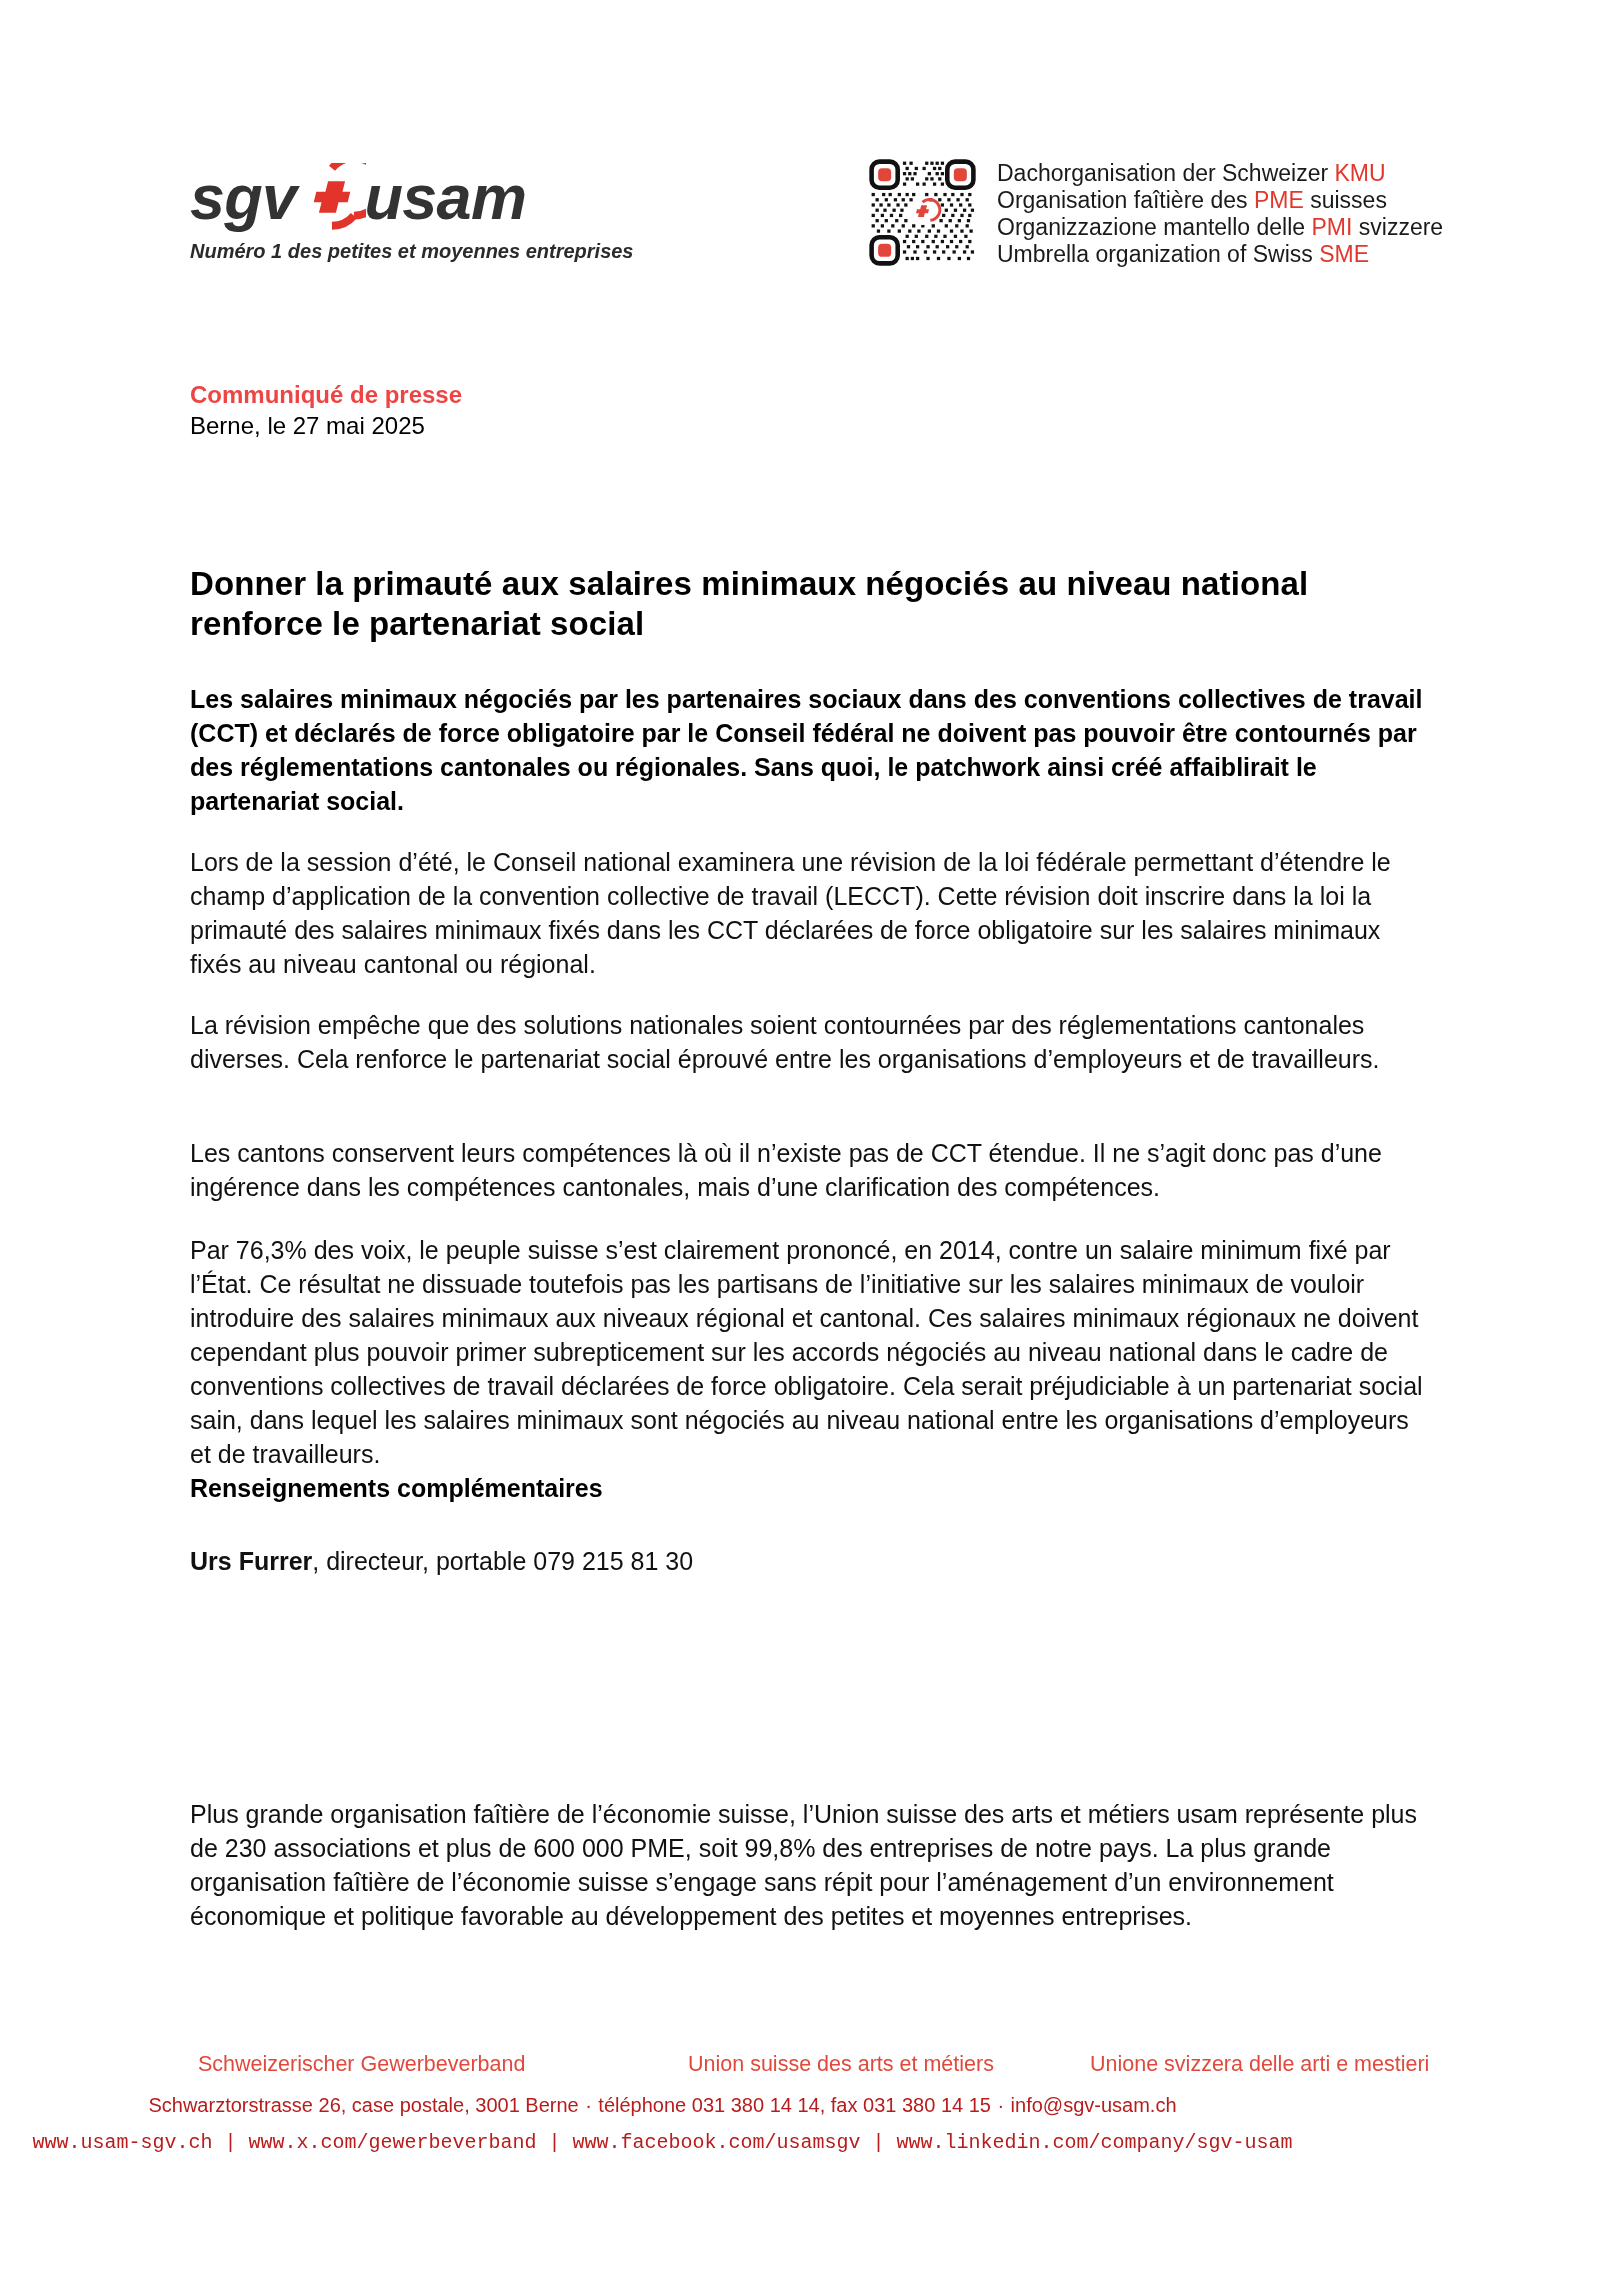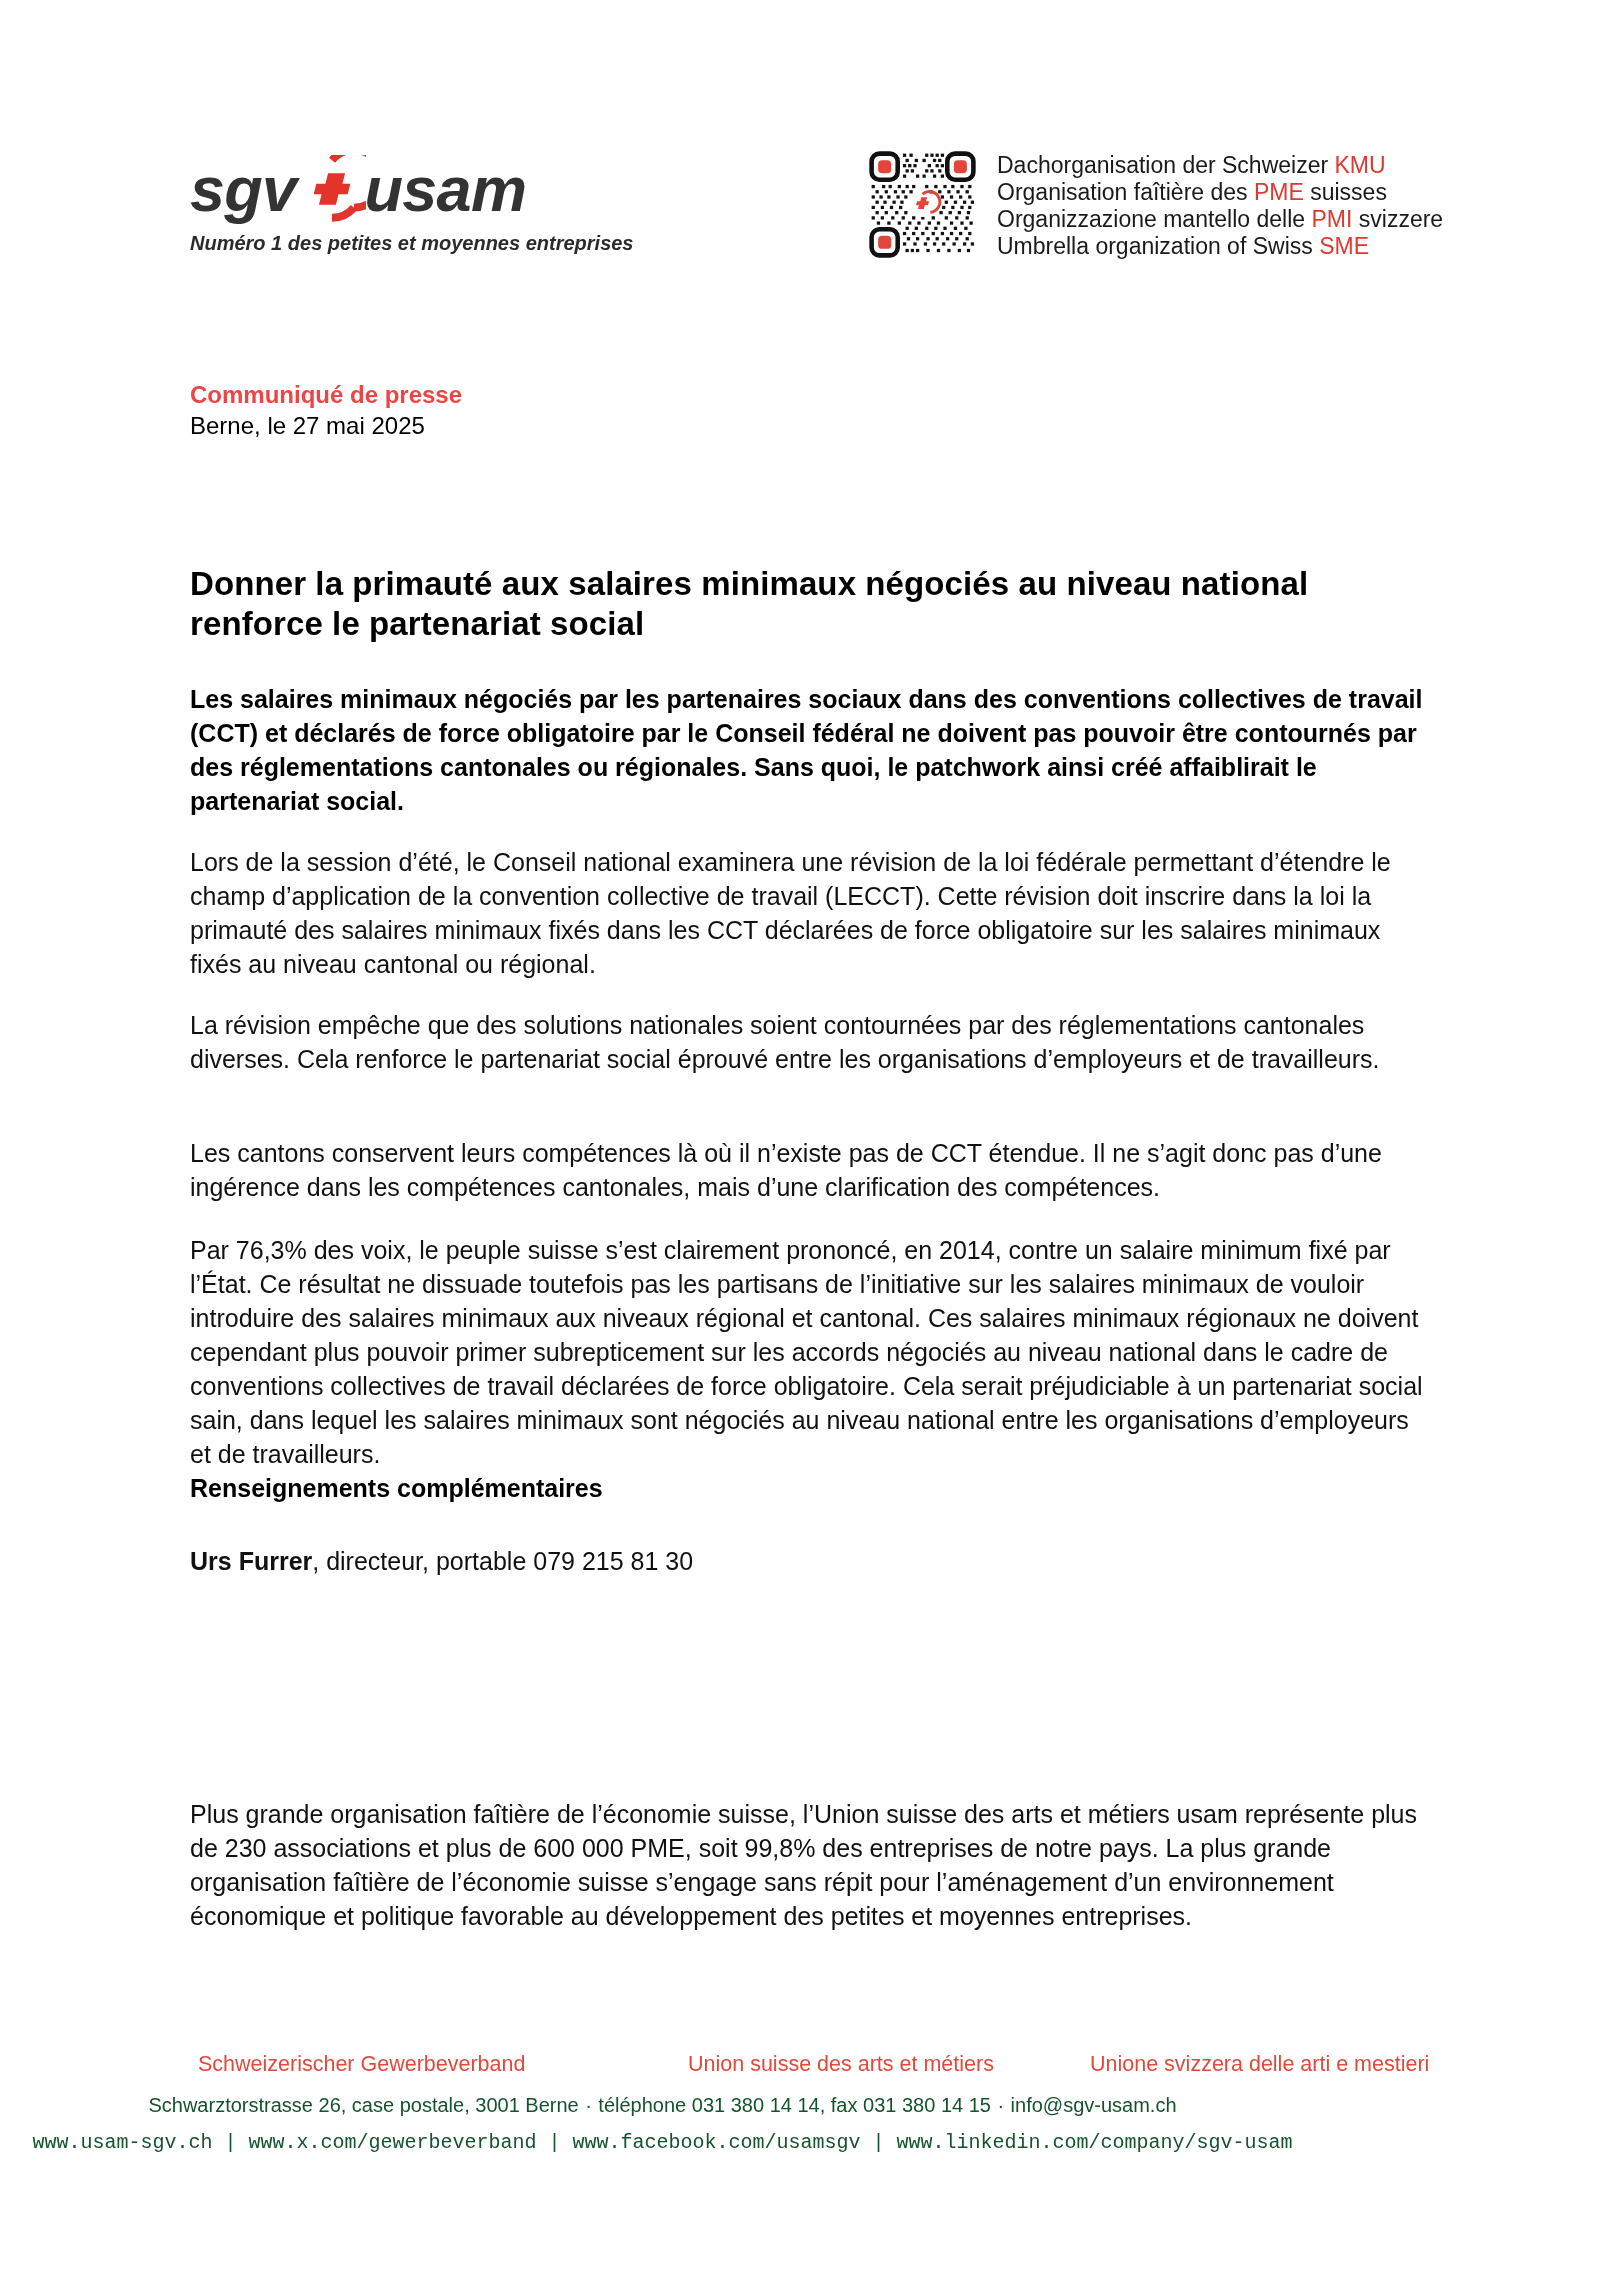--- a/index.html
+++ b/index.html
@@ -20,21 +20,21 @@
     height: 2284px;
     background: #ffffff;
     overflow: hidden;
     box-sizing: border-box;
   }
 
   
   .masthead {
     position: absolute;
     left: 0;
-    top: 0;
+    top: 8px;
     width: 1316px;
     height: 306px;
   }
 
   .logo-block {
     position: absolute;
     left: 190px;
     top: 155px;
     width: 417px;
   }
@@ -209,21 +209,21 @@
     line-height: 34px;
   }
   .fr-left  { position: absolute; left: 190px;  top: 0; }
   .fr-mid   { position: absolute; left: 660px; top: 0; margin-left: 20px; }
   .fr-right { position: absolute; left: 1082px; top: 0; }
 
   .footer-addr,
   .footer-urls {
     width: 1309px;
     text-align: center;
-    color: #14532d;
+    color: #b91c1c;
     font-size: 20px;
     line-height: 30px;
   }
   .footer-addr { margin-top: 9px; }
   .footer-urls { margin-top: 8px; font-family: Liberation Mono, monospace; }
   .dotsep { padding: 0 6.5px; }
 </style>
 </head>
 <body>
 

